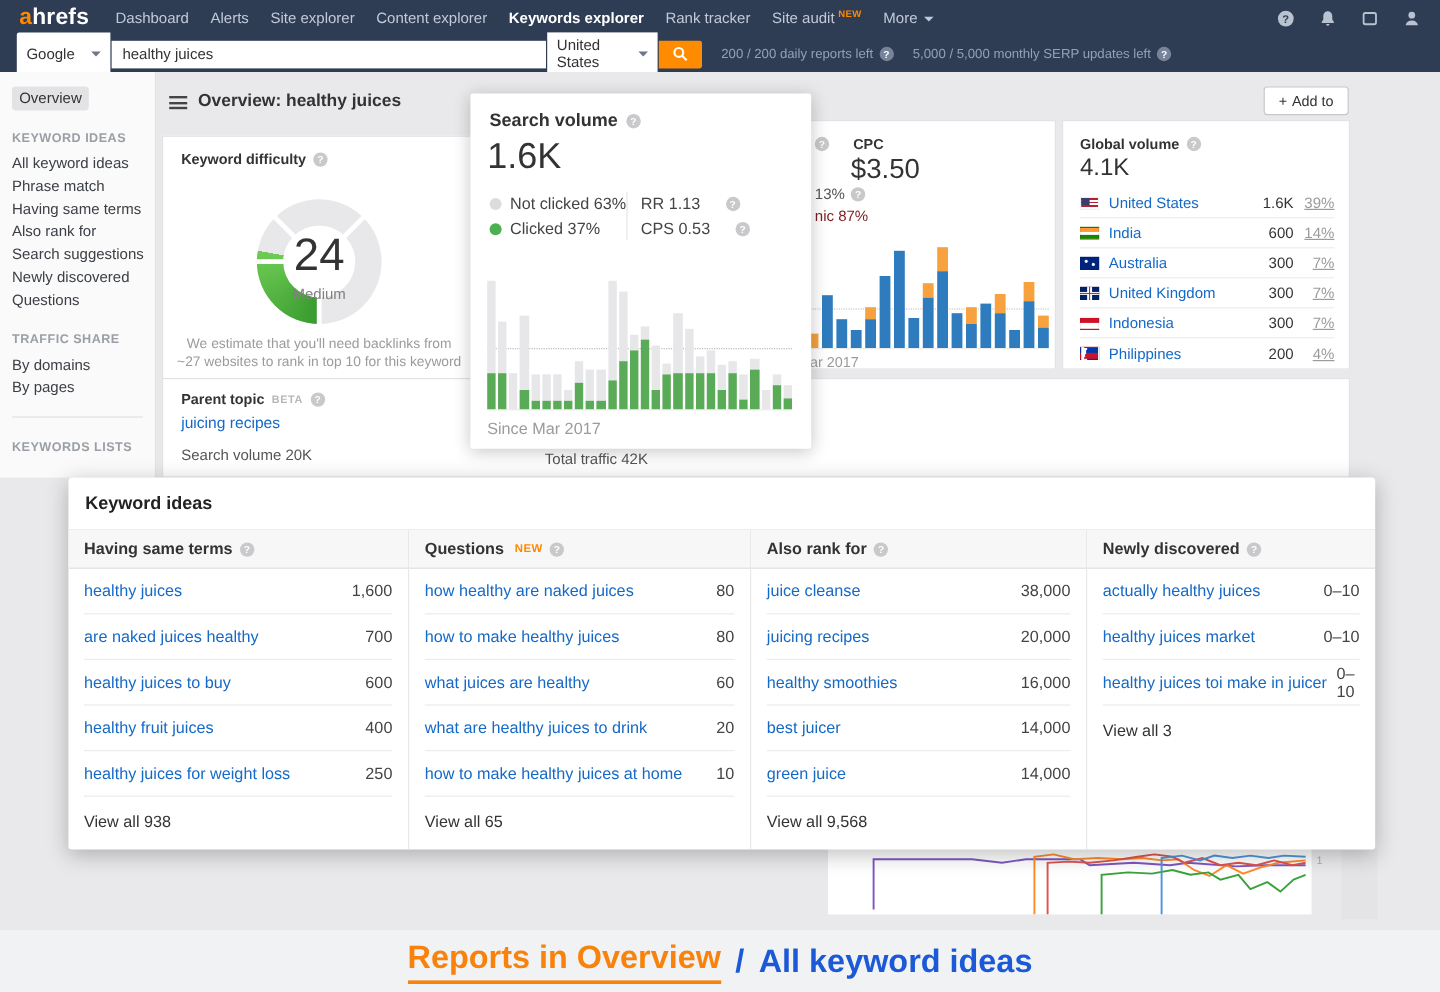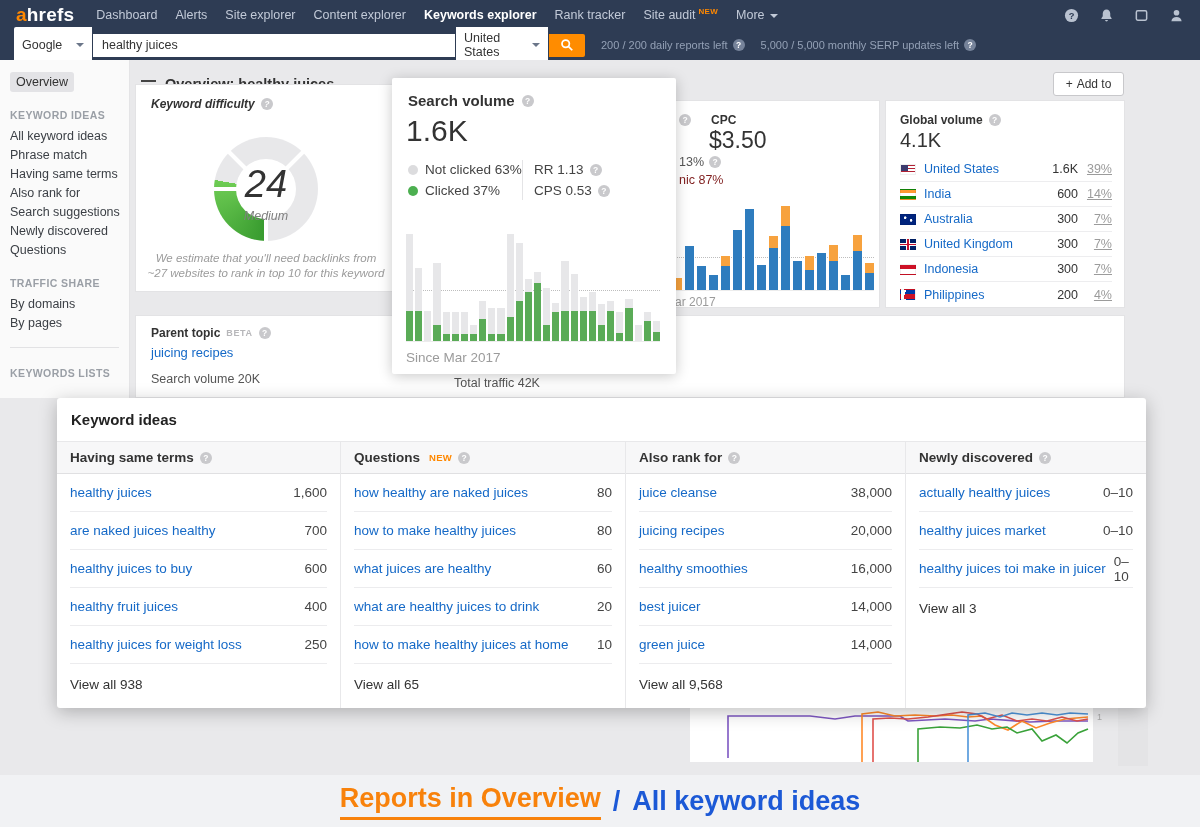--- a/index.html
+++ b/index.html
@@ -42,21 +42,21 @@
   
   .burger { position:absolute; left:141px; top:80px; width:15px; height:11px; cursor:pointer; }
   .burger i { display:block; height:2px; background:#444; margin-bottom:2.5px; }
   .page-title { position:absolute; left:165px; top:76px; font-size:14.5px; font-weight:bold; color:#333; }
   .addto { position:absolute; left:1053px; top:72px; width:71px; height:24px; background:#fff; border:1px solid #c8c8cb; border-radius:3px; font-size:12px; color:#333; cursor:pointer; display:flex; align-items:center; justify-content:center; gap:4px; font-family:"Liberation Sans", sans-serif; }
 
   .card { position:absolute; background:#fff; border:1px solid #e3e3e5; }
   .card-title { font-size:12px; font-weight:bold; color:#333; display:flex; align-items:center; gap:6px; }
 
   
-  #kd-card { left:135px; top:84px; width:260px; height:208px;font-style:italic; }
+  #kd-card { left:135px; top:113px; width:260px; height:208px; }
   #kd-card .card-title { position:absolute; left:15px; top:12px; }
   .gauge { position:absolute; left:78px; top:52px; width:104px; height:104px; border-radius:50%; }
   .gauge .hole { position:absolute; left:22px; top:22px; width:60px; height:60px; border-radius:50%; background:#fff; }
   .notch { position:absolute; left:50px; top:-1px; width:4px; height:24px; background:#fff; transform-origin:2px 53px; }
   .n1{transform:rotate(45deg);} .n2{transform:rotate(-45deg);} .n3{transform:rotate(-90deg);} .n4{transform:rotate(180deg);}
   .kd-score { position:absolute; left:0; top:78px; width:260px; text-align:center; font-size:38px; color:#333; }
   .kd-level { position:absolute; left:0; top:124px; width:260px; text-align:center; font-size:12.5px; color:#808080; }
   .kd-note { position:absolute; left:0; top:166px; width:260px; text-align:center; font-size:11.5px; color:#9b9b9b; line-height:15px; }
 
   
@@ -107,21 +107,21 @@
   .r1-u { position:absolute; left:318px; top:43px; font-size:12px; color:#2e9b3f; white-space:nowrap; }
   .r1-tr { position:absolute; left:318px; top:60px; font-size:12.5px; color:#555; white-space:nowrap; }
 
   
   #sv-pop { position:absolute; left:392px; top:78px; width:284px; height:296px; background:#fff; box-shadow:0 2px 14px rgba(0,0,0,.22); border-radius:2px; z-index:10; }
   .sv-title { position:absolute; left:16px; top:14px; font-size:15px; font-weight:bold; color:#333; display:flex; gap:7px; align-items:center; }
   .sv-value { position:absolute; left:14px; top:36px; font-size:30px; color:#333; }
   .sv-leg { position:absolute; left:16px; font-size:13.5px; color:#444; display:flex; align-items:center; gap:7px; }
   .dot { width:10px; height:10px; border-radius:50%; display:inline-block; flex:0 0 auto; }
   .sv-vdiv { position:absolute; left:130px; top:82px; height:40px; width:1px; background:#e4e4e6; }
-  .sv-met { position:absolute; left:142px; font-size:13.5px; color:#444; display:flex; align-items:center; gap:6px; }
+  .sv-met { position:absolute; left:142px; font-size:13.5px; color:#444; display:flex; align-items:center; gap:21px; }
   .sv-chart { position:absolute; left:14px; right:16px; top:152px; height:112px; border-bottom:1px solid #ececec; }
   .sv-dotted { position:absolute; left:0; right:0; bottom:50px; border-top:1px dotted #bdbdbd; }
   #sv-bars { position:absolute; left:0; bottom:0; width:100%; height:100%; display:flex; align-items:flex-end; gap:2px; }
   .sv-since { position:absolute; left:14px; top:272px; font-size:13.5px; color:#9b9b9b; }
 
   
   #ki-panel { position:absolute; left:57px; top:398px; width:1089px; height:310px; background:#fff; border-radius:3px; box-shadow:0 4px 18px rgba(0,0,0,.25); z-index:20; overflow:hidden; }
   .ki-title { height:44px; display:flex; align-items:center; padding-left:14px; font-size:15px; font-weight:bold; color:#222; border-bottom:1px solid #e8e8ea; }
   #ki-cols { display:flex; height:266px; }
   .ki-col { height:100%; }

